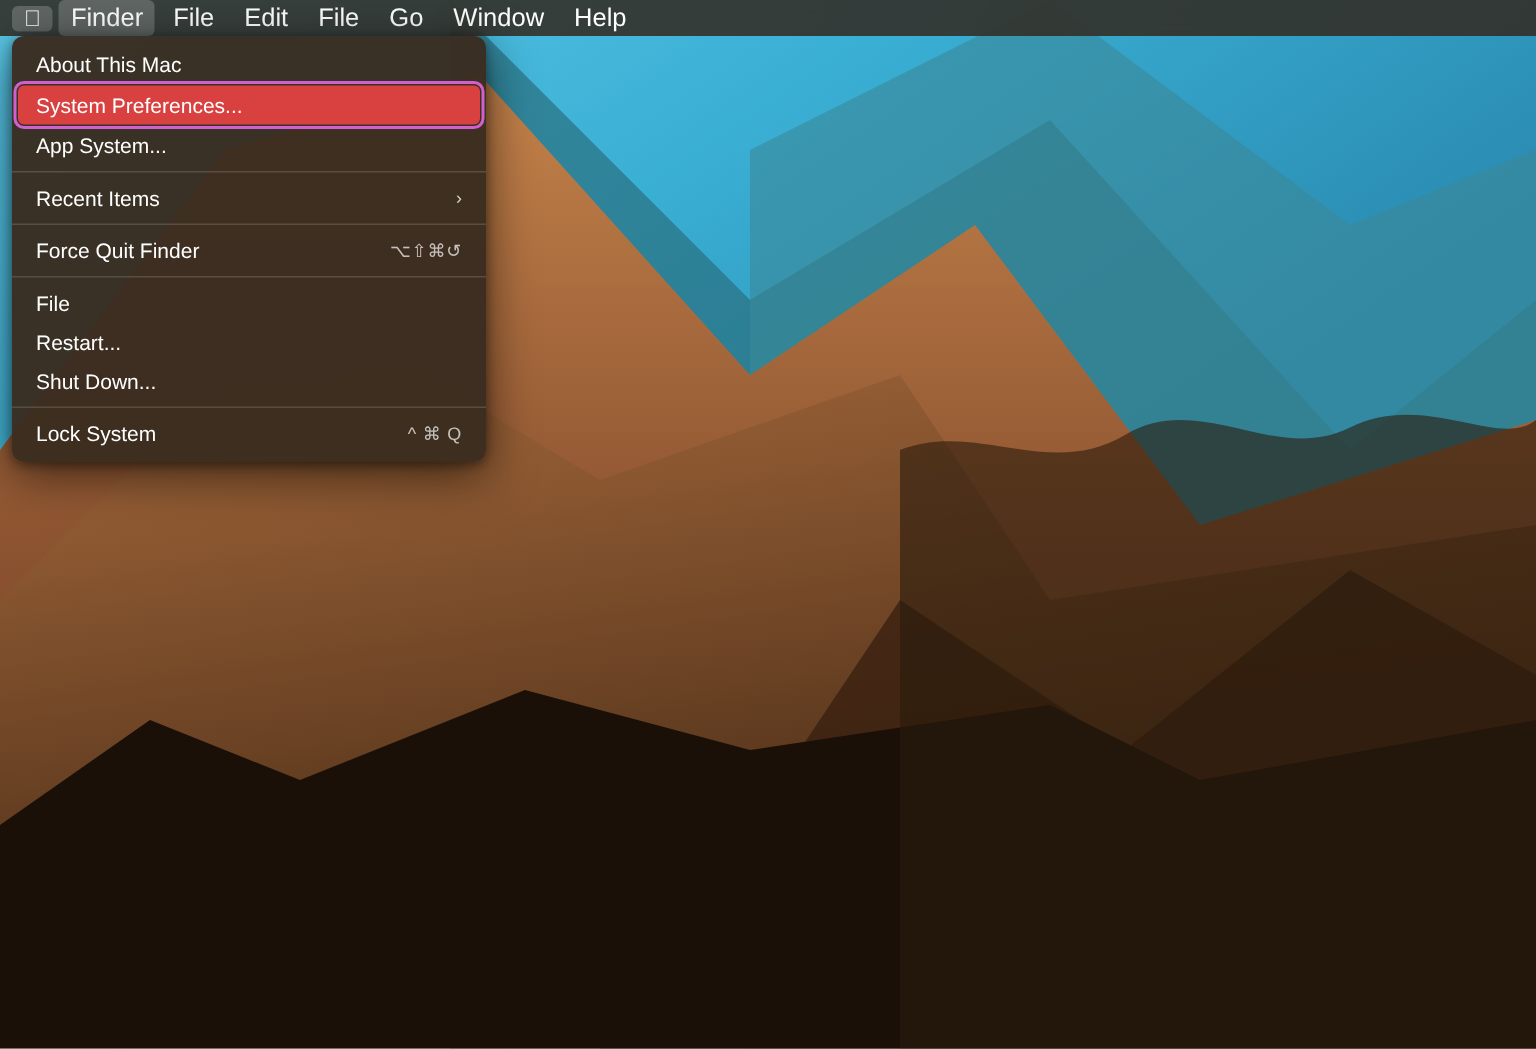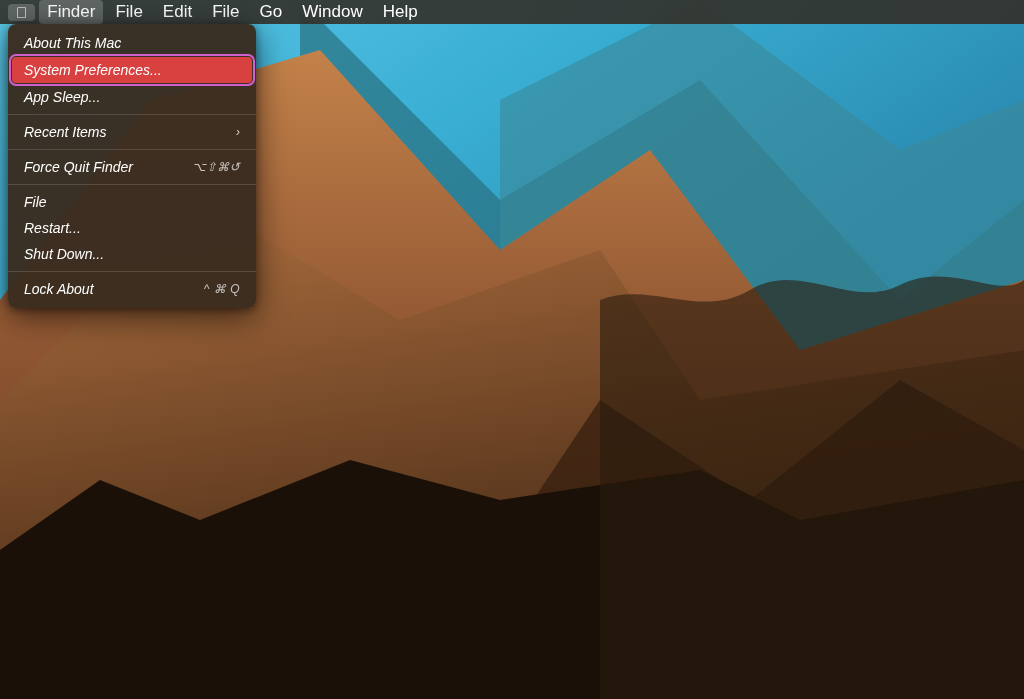--- a/index.html
+++ b/index.html
@@ -44,27 +44,26 @@
     .menubar-item.apple {
       font-size: 15px;
       padding: 0 8px;
     }
 
     
     .apple-menu {
       position: absolute;
       top: 24px;
       left: 8px;
-      width: 248px;
+      width: 316px;
       background: rgba(58, 44, 32, 0.97);
       border-radius: 8px;
       padding: 6px 0;
       z-index: 200;
       box-shadow: 0 8px 32px rgba(0,0,0,0.6), 0 2px 8px rgba(0,0,0,0.4);
-      font-style: italic;
     }
 
     .menu-item {
       display: flex;
       align-items: center;
       justify-content: space-between;
       padding: 5px 16px;
       color: white;
       font-size: 14px;
       cursor: pointer;
@@ -165,21 +164,21 @@
 
   <div class="menu-item">
     <span>About This Mac</span>
   </div>
 
   <div class="menu-item highlighted">
     <span>System Preferences...</span>
   </div>
 
   <div class="menu-item">
-    <span>App Sleep...</span>
+    <span>App System...</span>
   </div>
 
   <div class="menu-separator"></div>
 
   <div class="menu-item">
     <span>Recent Items</span>
     <span class="chevron">›</span>
   </div>
 
   <div class="menu-separator"></div>
@@ -199,18 +198,18 @@
     <span>Restart...</span>
   </div>
 
   <div class="menu-item">
     <span>Shut Down...</span>
   </div>
 
   <div class="menu-separator"></div>
 
   <div class="menu-item">
-    <span>Lock About</span>
+    <span>Lock System</span>
     <span class="shortcut">^ ⌘ Q</span>
   </div>
 
 
 </div>
 
 </body></html>

